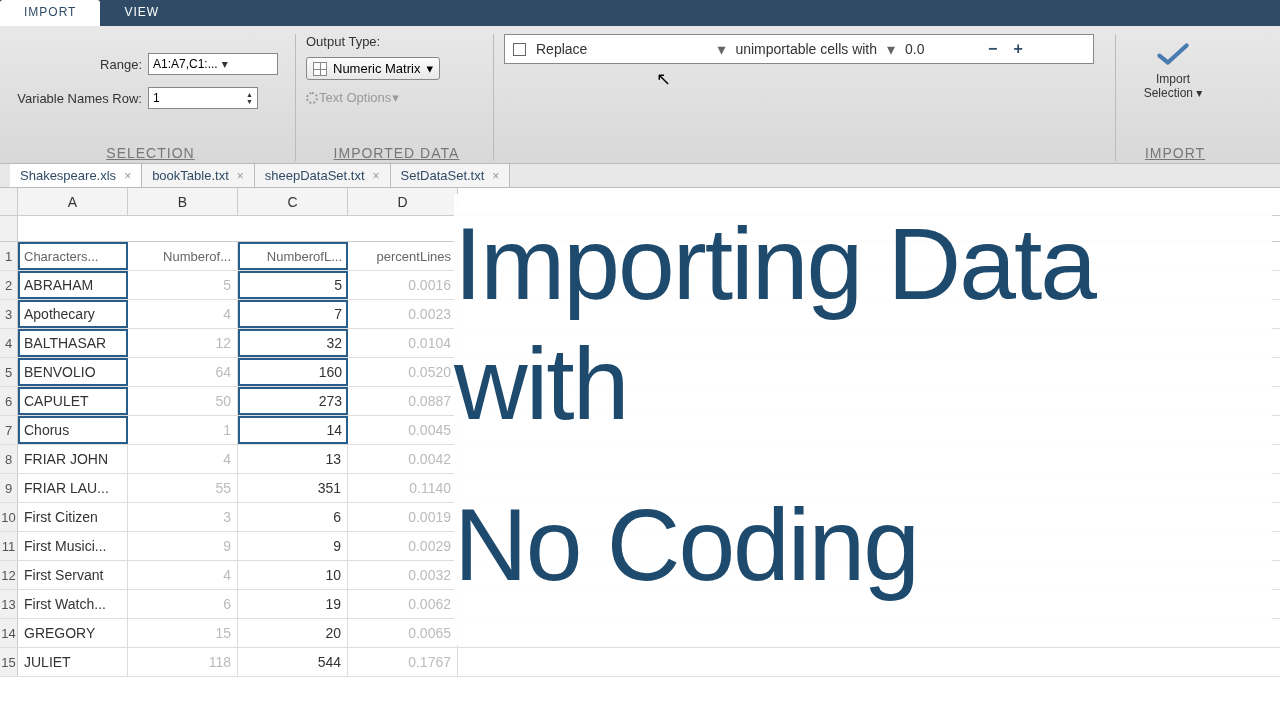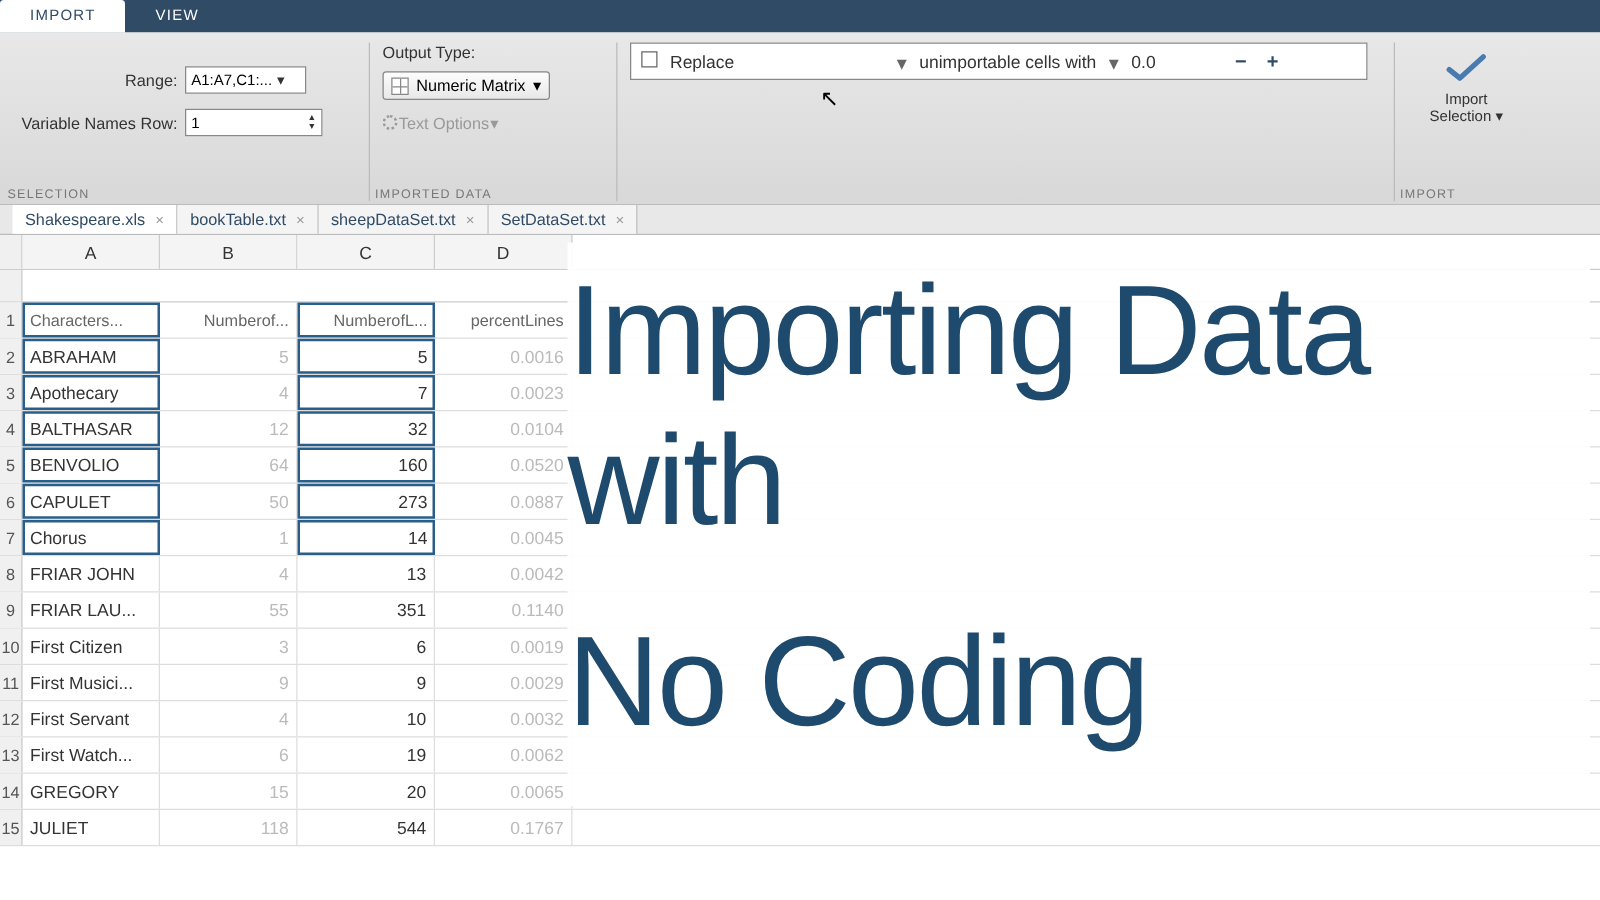--- a/index.html
+++ b/index.html
@@ -4,38 +4,38 @@
 <style>
 * { box-sizing: border-box; margin: 0; padding: 0; font-family: Arial, sans-serif; }
 body { width: 1280px; height: 720px; background: #fff; overflow: hidden; position: relative; }
 
 .ribbon-tabs { display: flex; background: #304b66; height: 26px; }
 .ribbon-tab { padding: 5px 24px; font-size: 12px; color: #fff; cursor: pointer; font-weight: 400; letter-spacing: 1px; }
 .ribbon-tab.active { background: #fff; color: #304b66; border-top-left-radius: 3px; border-top-right-radius: 3px; }
 
 .toolstrip { display: flex; background: linear-gradient(#e8e8e8,#d8d8d8); border-bottom: 1px solid #bbb; padding: 8px 6px 2px 6px; gap: 4px; height: 138px; }
 .section { border-right: 1px solid #bbb; padding: 0 10px 0 6px; position: relative; }
-.section-label { position: absolute; bottom: 0; left: 0; right: 0; font-size: 10px; color: #777; letter-spacing: 1px; }
+.section-label { position: absolute; bottom: 0; left: 0; right: 0; text-align: center; font-size: 14px; color: #777; letter-spacing: 1px; text-decoration: underline; }
 
 .sel-row { display: flex; align-items: center; gap: 6px; margin-bottom: 10px; height: 24px; }
 .sel-row label { font-size: 13px; color: #333; text-align: right; width: 130px; }
 .combo { display: inline-flex; align-items: center; background: #fff; border: 1px solid #888; height: 22px; font-size: 12px; padding: 0 4px; }
 .combo .drop { width: 14px; text-align: center; color: #333; }
 .spinner-btns { display: inline-flex; flex-direction: column; font-size: 7px; color: #333; line-height: 7px; padding-left: 2px; }
 
 .out-label { font-size: 13px; color: #333; margin-bottom: 8px; }
 .out-combo { display: inline-flex; align-items: center; background: linear-gradient(#fdfdfd,#e8e8e8); border: 1px solid #888; padding: 3px 6px; font-size: 13px; gap: 6px; border-radius: 3px; }
 .grid-icon { width: 14px; height: 14px; border: 1px solid #888; background: #fff; position: relative; }
 .grid-icon::before, .grid-icon::after { content: ''; position: absolute; background: #888; }
 .grid-icon::before { width: 100%; height: 1px; top: 50%; }
 .grid-icon::after { height: 100%; width: 1px; left: 50%; }
 .disabled-link { font-size: 13px; color: #999; margin-top: 10px; display: flex; align-items: center; gap: 1px; }
 .gear { width: 12px; height: 12px; border-radius: 50%; border: 2px dotted #999; }
 
-.unimp-box { background: #fff; border: 1px solid #888; padding: 6px 8px; display: flex; align-items: flex-start; gap: 10px; height: 30px; width: 590px; }
+.unimp-box { background: #fff; border: 1px solid #888; padding: 6px 8px; display: flex; align-items: center; gap: 10px; height: 30px; width: 590px; }
 .checkbox { width: 13px; height: 13px; border: 1px solid #666; background: #fff; }
 .unimp-text { font-size: 14px; color: #333; }
 .pm-btn { font-size: 16px; color: #304b66; font-weight: bold; padding: 0 3px; cursor: pointer; }
 
 .import-btn { display: flex; flex-direction: column; align-items: center; gap: 4px; padding: 6px 10px; cursor: pointer; }
 .check-icon { width: 34px; height: 28px; position: relative; }
 .check-icon svg { width: 100%; height: 100%; }
 .import-btn-label { font-size: 12px; color: #333; text-align: center; line-height: 14px; }
 
 .file-tabs { display: flex; background: #e8e8e8; border-bottom: 1px solid #bbb; height: 24px; padding-left: 10px; }
@@ -70,21 +70,21 @@
 <div class="ribbon-tabs">
   <div class="ribbon-tab active">IMPORT</div>
   <div class="ribbon-tab">VIEW</div>
 </div>
 
 <div class="toolstrip">
   <div class="section" style="width:290px">
     <div style="height:18px"></div>
     <div class="sel-row">
       <label>Range:</label>
-      <div class="combo" style="width:97px">
+      <div class="combo" style="width:130px">
         <span>A1:A7,C1:...</span>
           <span class="drop">▾</span>
       </div>
     </div>
     <div class="sel-row">
       <label>Variable Names Row:</label>
       <div class="combo" style="width:110px">
         <span style="flex:1">1</span>
         <span class="spinner-btns">
             <span>▲</span>

